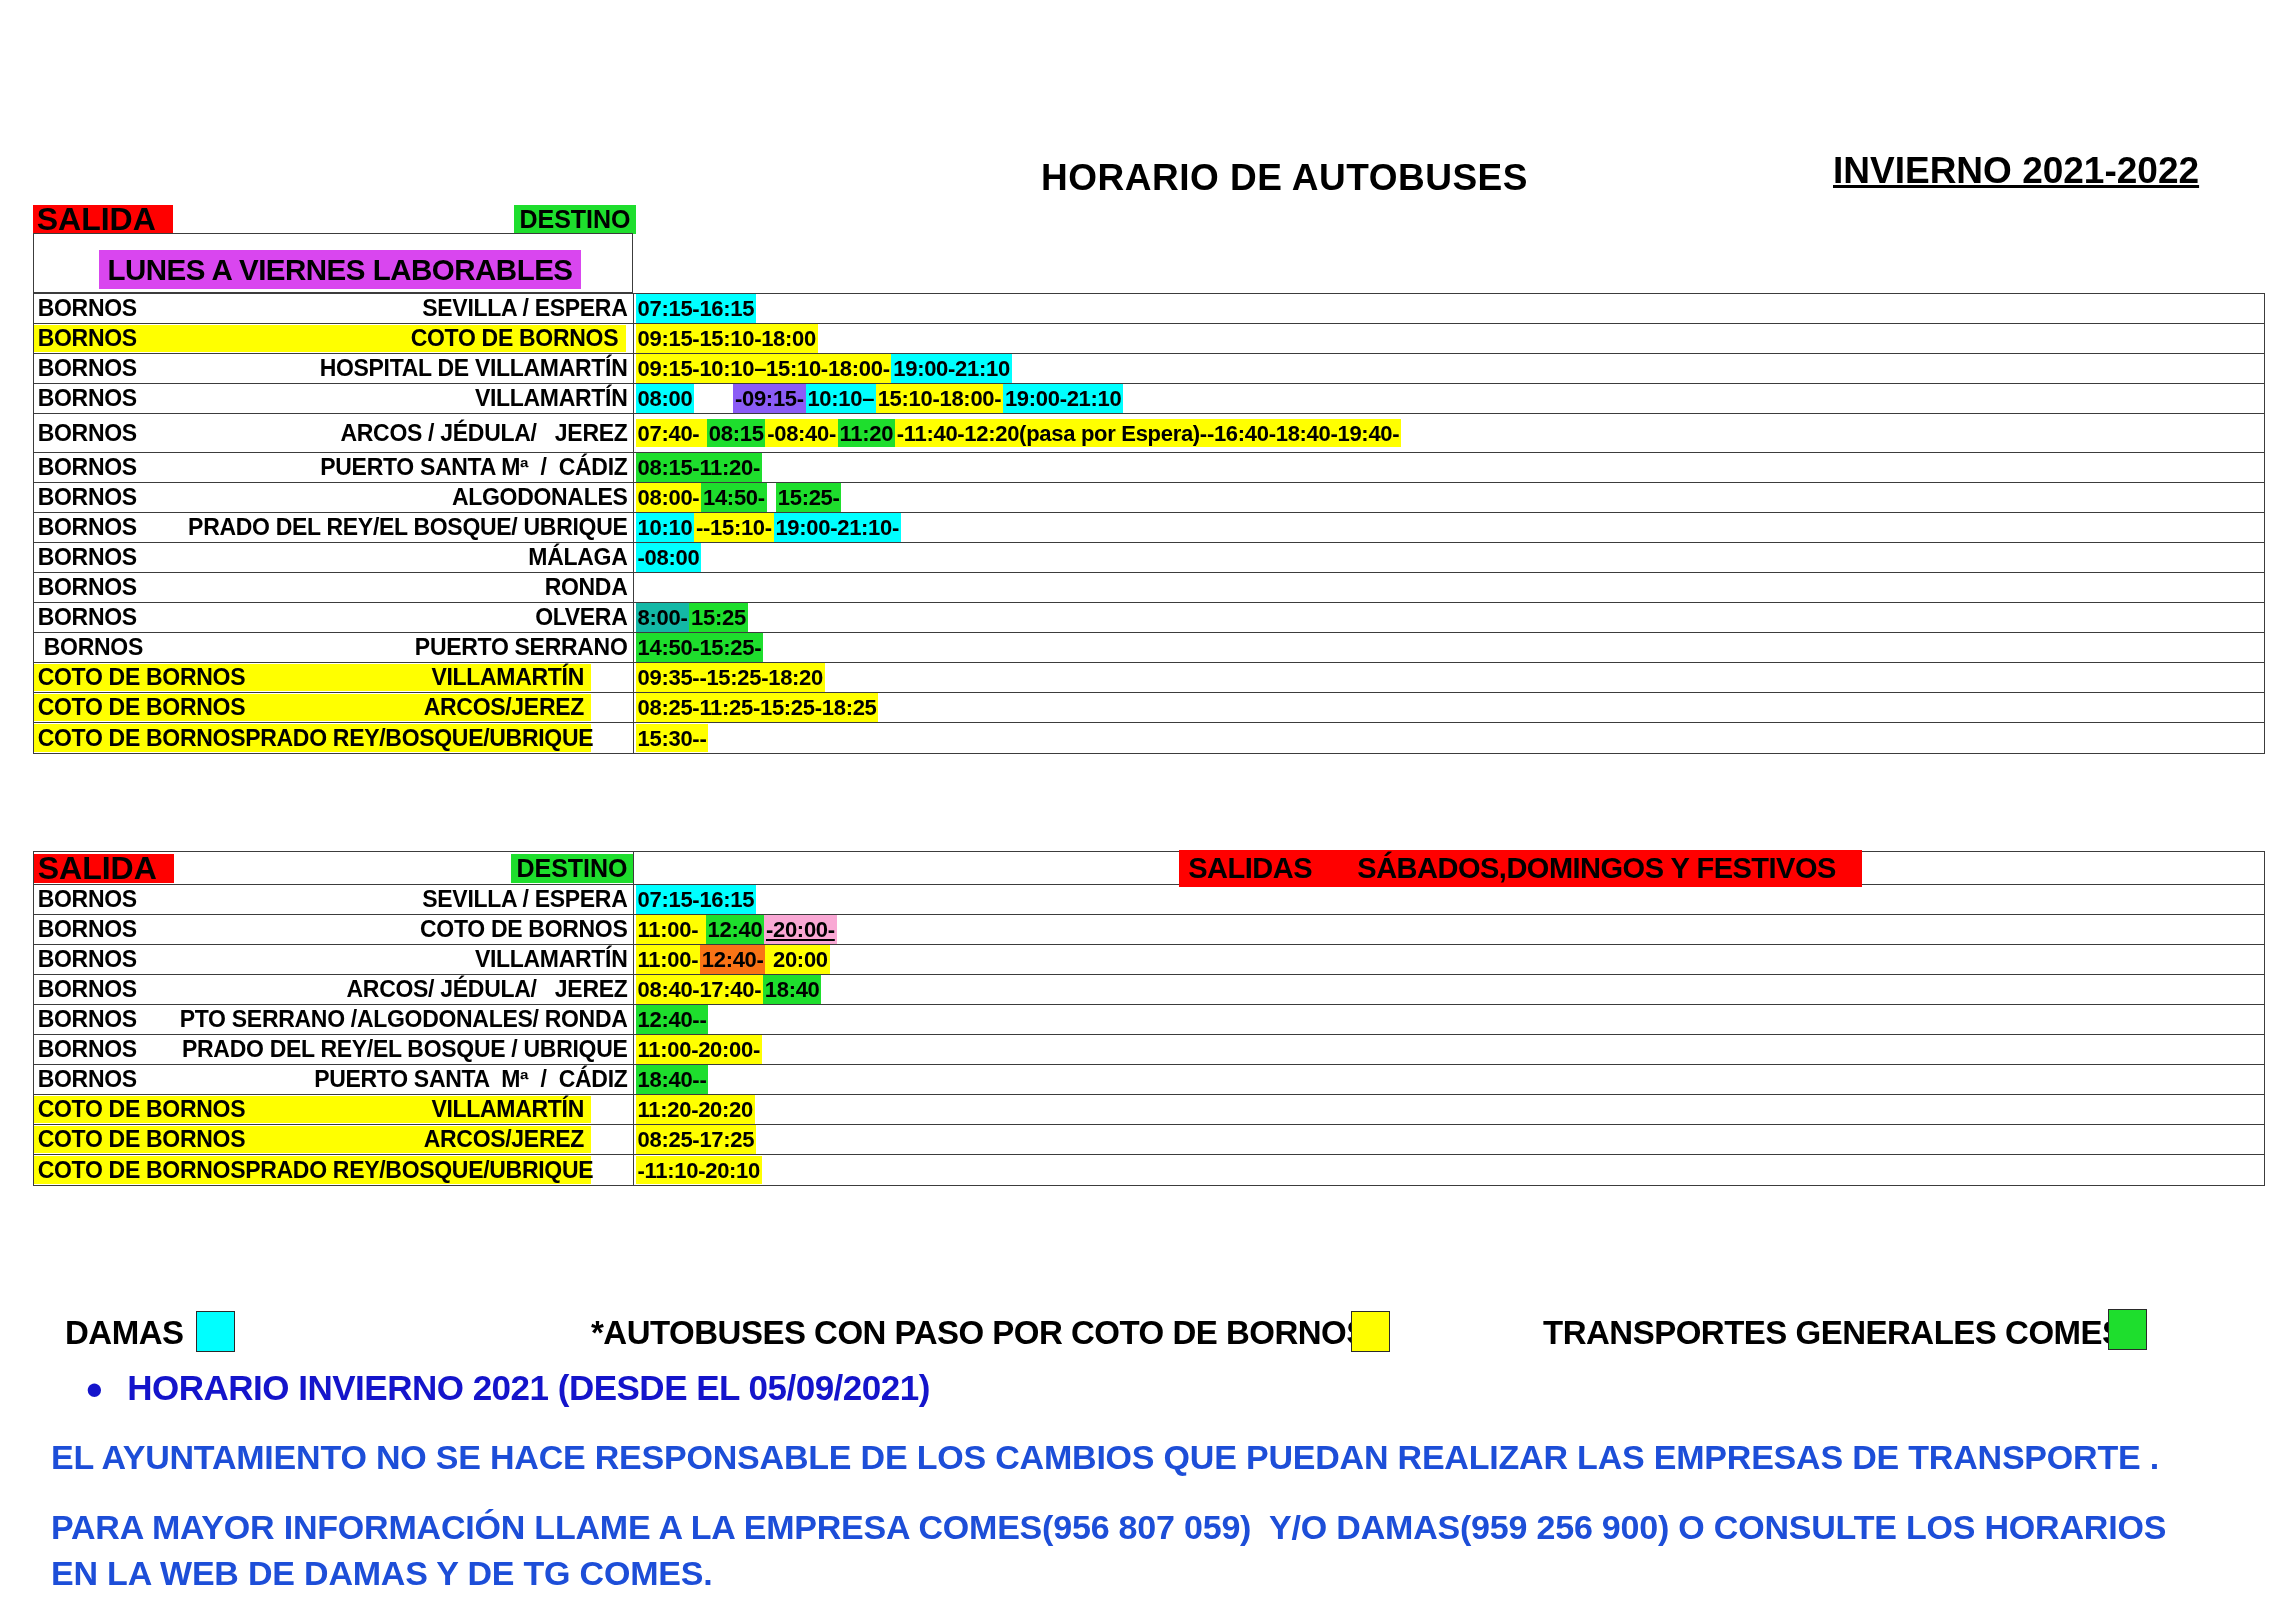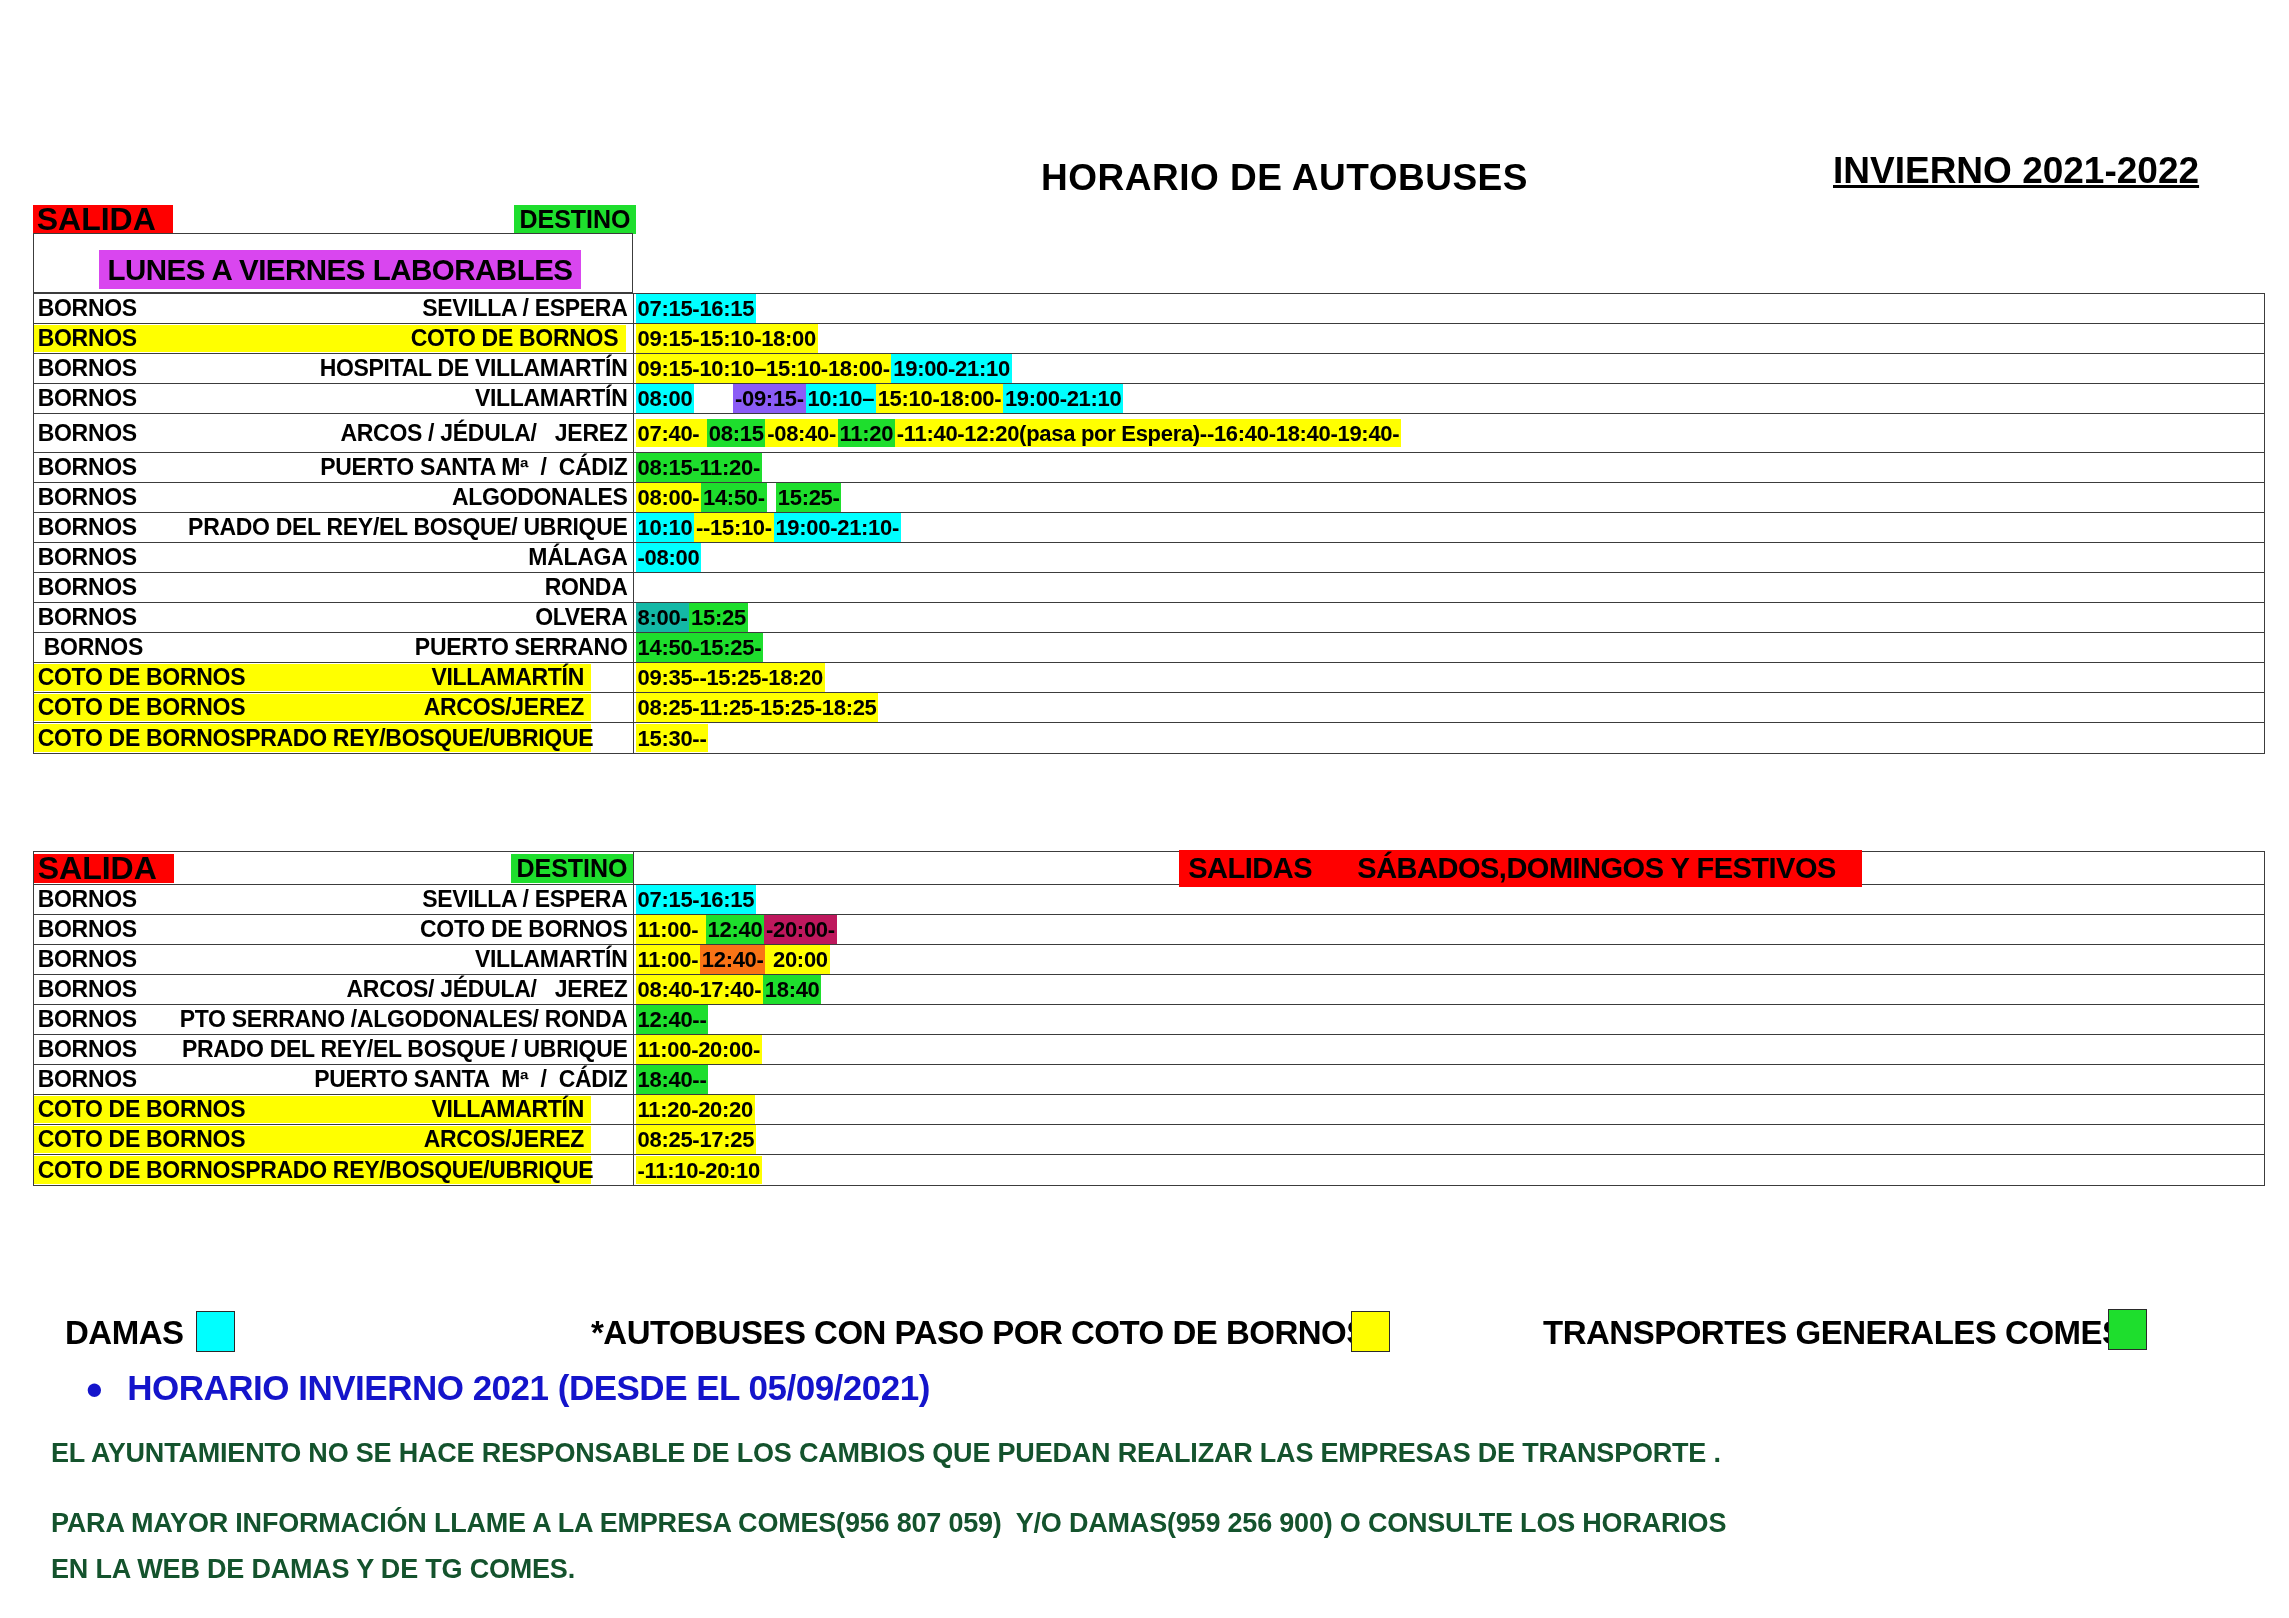--- a/index.html
+++ b/index.html
@@ -40,21 +40,21 @@
   .banner2{position:absolute;left:1145px;top:-1.8px;width:674px;height:37px;background:#ff0000;
            font-size:29px;line-height:37px;padding-left:9.2px;letter-spacing:-0.5px;z-index:2;}
 
   
   .legend-label{font-size:33px;letter-spacing:-0.5px;}
   .legend-box{width:39px;height:41px;border:1.8px solid #2a2a2a;box-sizing:border-box;}
 
   
   .blue-note{left:85px;top:1368px;display:flex;align-items:center;color:#1414cb;font-size:35px;letter-spacing:-0.5px;}
   .bullet{font-size:31px;margin-right:24px;line-height:35px;}
-  .red-line{color:#14532d;font-size:27px;letter-spacing:-0.2px;white-space:pre;text-align:center;}
+  .red-line{color:#1d4ed8;font-size:34px;letter-spacing:-0.2px;white-space:pre;text-align:center;}
 </style>
 </head>
 <body>
 
 <div class="page">
 
   <div class="abs title">HORARIO DE AUTOBUSES</div>
   <div class="abs season">INVIERNO 2021-2022</div>
 
   <div class="abs hdr-salida" style="left:33px;top:205px;">SALIDA</div>
@@ -237,21 +237,21 @@
         </div>
       </div>
       <div class="row" style="height: 30px;">
         <div class="lcell">
           <span class="salida">BORNOS</span>
           <span class="destino" style="margin-right: 5.5px;">COTO DE BORNOS</span>
         </div>
         <div class="tcell">
           <span class="seg" style="background: rgb(255, 255, 0);">11:00- </span>
           <span class="seg" style="background: rgb(30, 222, 45);">12:40</span>
-          <span class="seg" style="background: #be185d;">-20:00-</span>
+          <span class="seg" style="background: #f9a8d4; text-decoration: underline;">-20:00-</span>
         </div>
       </div>
       <div class="row" style="height: 30px;">
         <div class="lcell">
           <span class="salida">BORNOS</span>
           <span class="destino" style="margin-right: 5.5px;">VILLAMARTÍN</span>
         </div>
         <div class="tcell">
           <span class="seg" style="background: rgb(255, 255, 0);">11:00-</span>
           <span class="seg" style="background: #f97316;">12:40-</span>

